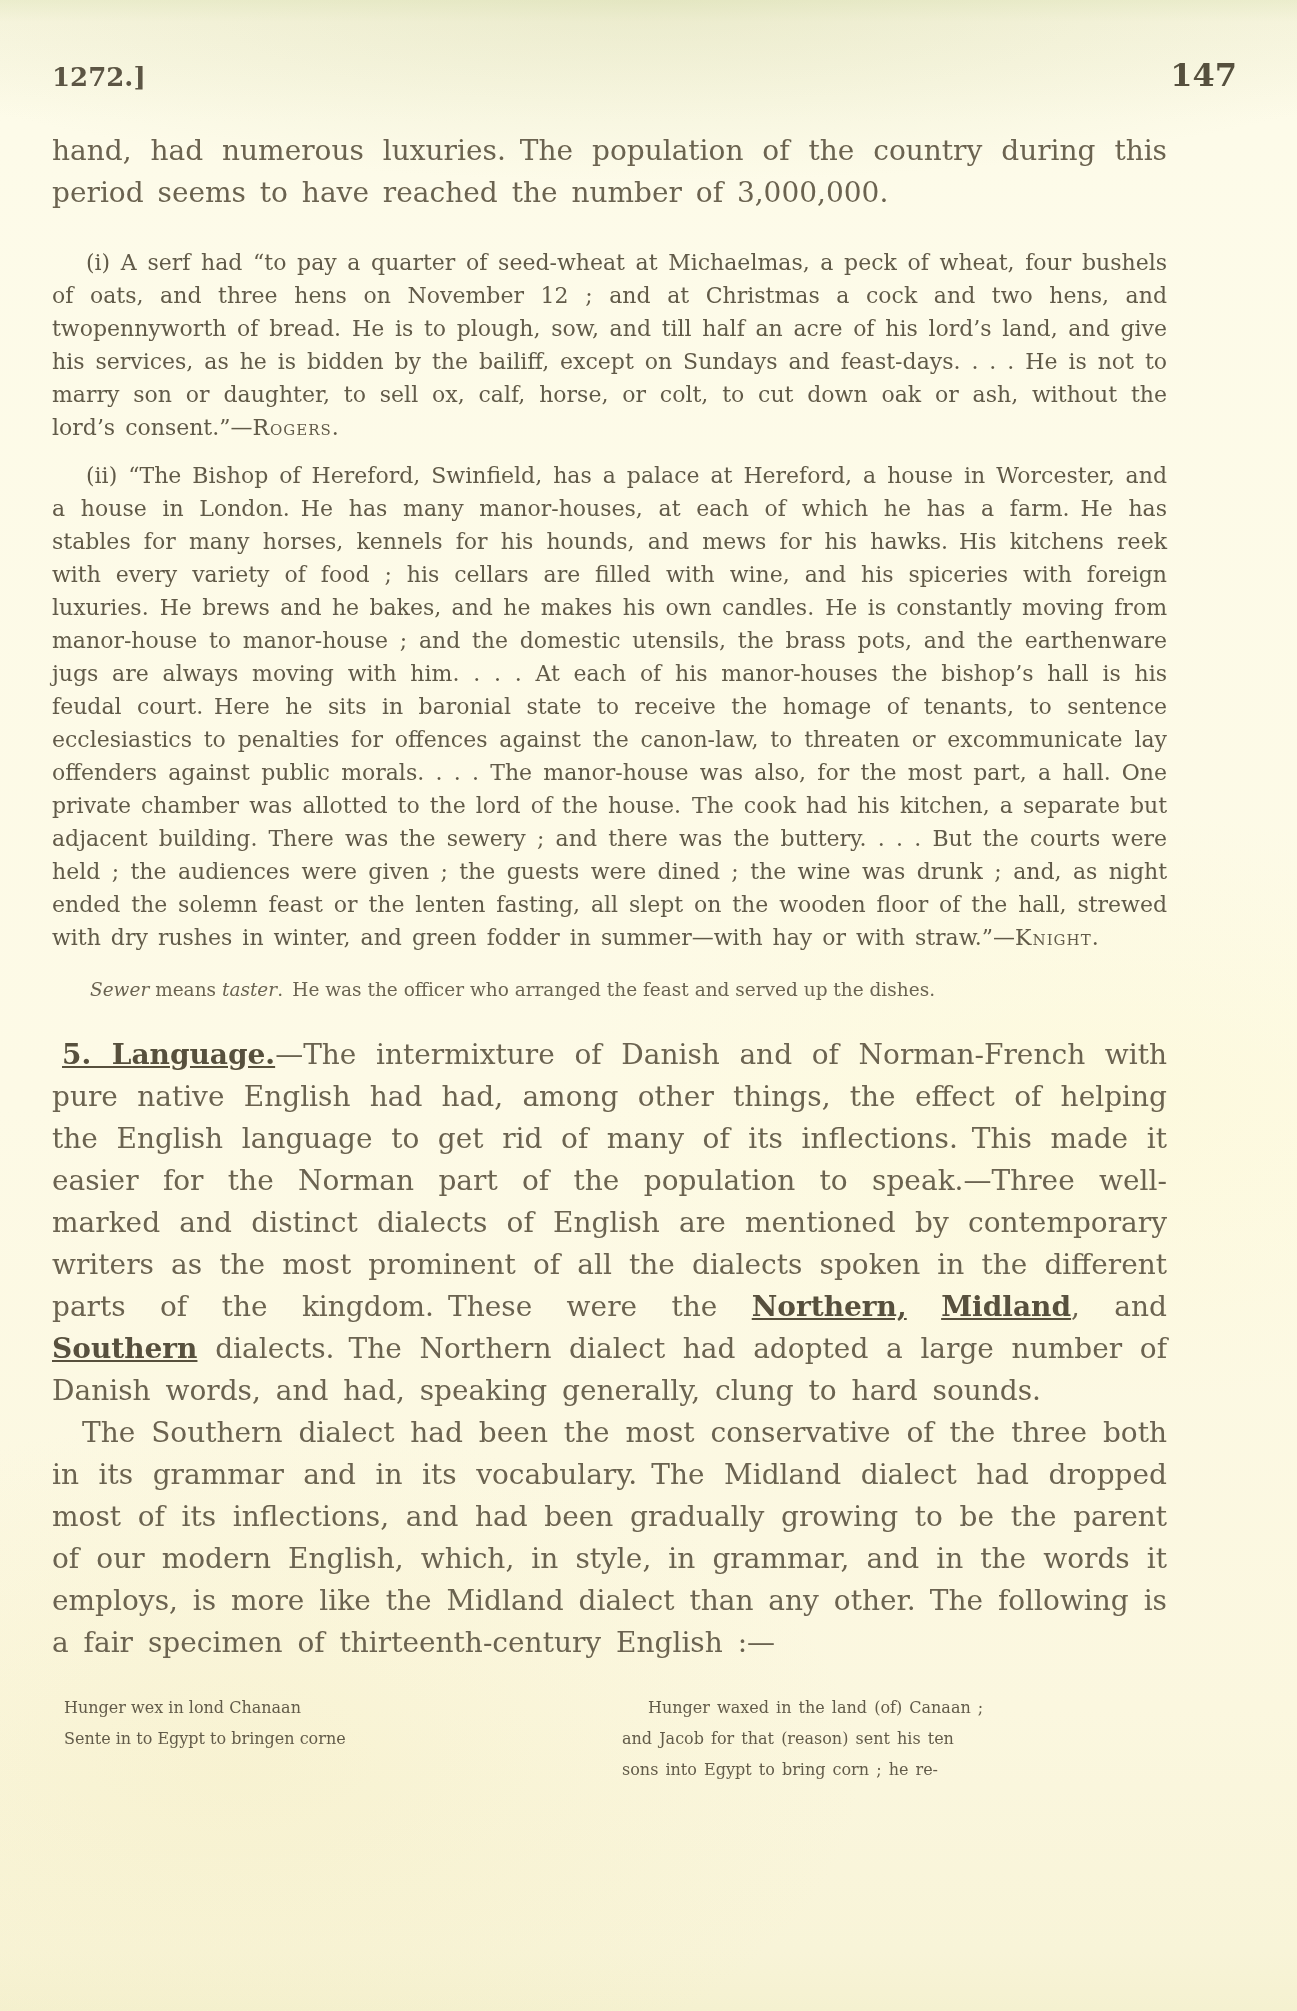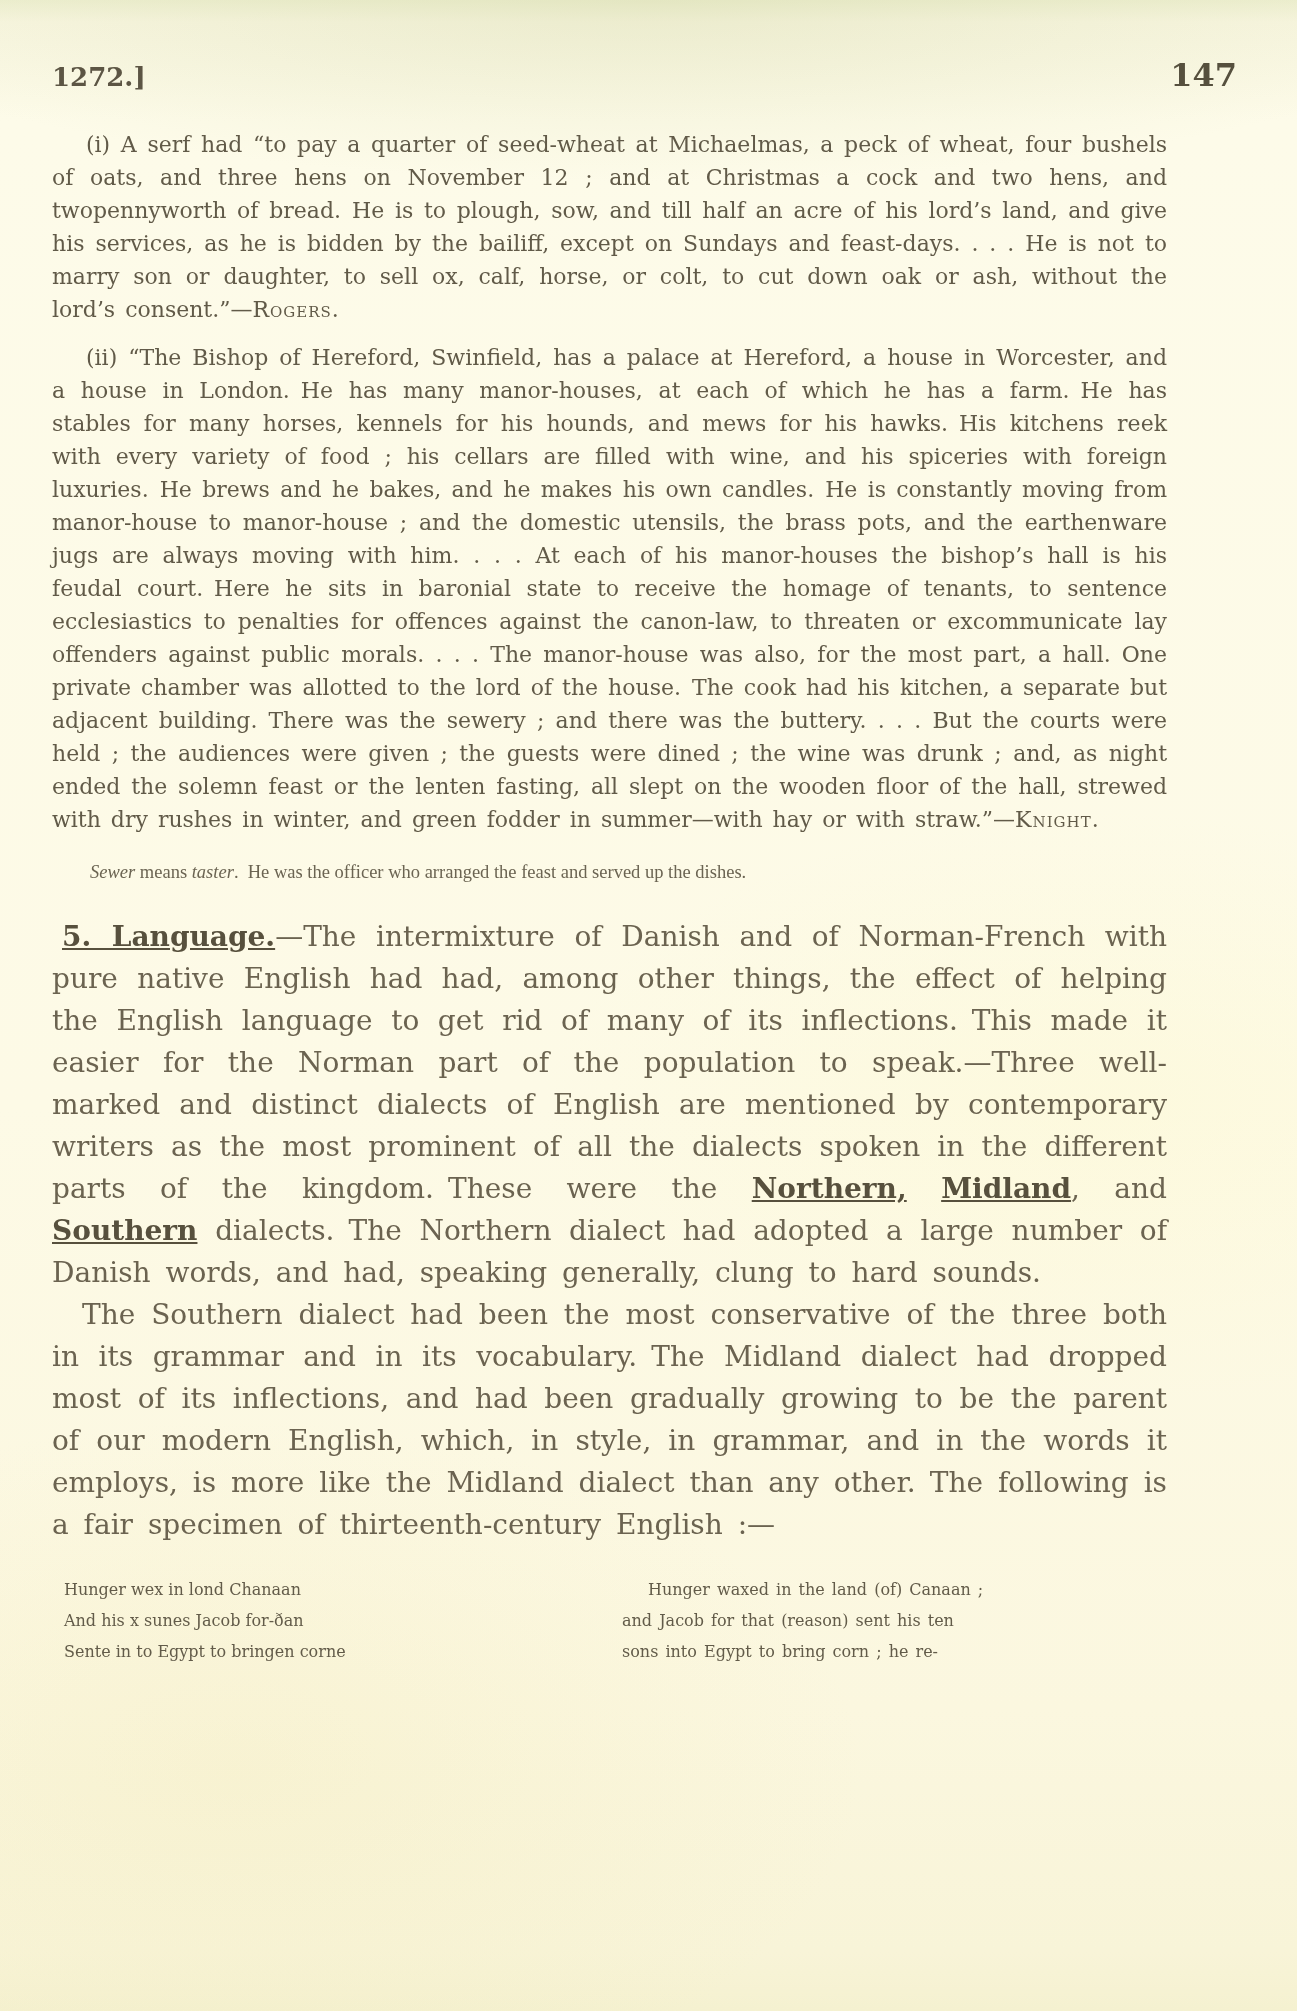--- a/index.html
+++ b/index.html
@@ -47,21 +47,20 @@
     color: #615a48;
   }
   .quote.first  { margin-top: 32px; }
   .quote.second { margin-top: 15px; }
   .author { font-variant: small-caps; letter-spacing: 1px; }
   .footnote {
     margin-top: 24px;
     font-size: 18.5px; line-height: 24px;
     text-indent: 38px;
     color: #6b6452;
-    font-family: Liberation Serif, serif;
   }
   .footnote i { font-style: italic; }
   .body-lg {
     font-size: 28px; line-height: 42px;
     text-align: justify; word-spacing: 6px;
     color: #6b6350;
   }
   .sec1 { margin-top: 32px; text-indent: 10px; }
   .sec2 { text-indent: 30px; }
   .body-lg b { font-weight: bold; color: #57503d; text-decoration: underline; }
@@ -80,35 +79,35 @@
 </head>
 <body>
 
 <div class="page">
 
   <div class="header">
     <span class="h-left">1272.]</span>
     <span class="h-right">147</span>
   </div>
 
+  <p class="intro">hand, had numerous luxuries. The population of the country during this period seems to have reached the number of 3,000,000.</p>
 
   <p class="quote first"><span>(i) A serf had “to pay a quarter of seed-wheat at Michaelmas, a peck of wheat, four bushels of oats, and three hens on November 12 ; and at Christmas a cock and two hens, and twopennyworth of bread. He is to plough, sow, and till half an acre of his lord’s land, and give his services, as he is bidden by the bailiff, except on Sundays and feast-days. . . . He is not to marry son or daughter, to sell ox, calf, horse, or colt, to cut down oak or ash, without the lord’s consent.”—</span><span class="author">Rogers.</span></p>
 
   <p class="quote second"><span>(ii) “The Bishop of Hereford, Swinfield, has a palace at Hereford, a house in Worcester, and a house in London. He has many manor-houses, at each of which he has a farm. He has stables for many horses, kennels for his hounds, and mews for his hawks. His kitchens reek with every variety of food ; his cellars are filled with wine, and his spiceries with foreign luxuries. He brews and he bakes, and he makes his own candles. He is constantly moving from manor-house to manor-house ; and the domestic utensils, the brass pots, and the earthenware jugs are always moving with him. . . . At each of his manor-houses the bishop’s hall is his feudal court. Here he sits in baronial state to receive the homage of tenants, to sentence ecclesiastics to penalties for offences against the canon-law, to threaten or excommunicate lay offenders against public morals. . . . The manor-house was also, for the most part, a hall. One private chamber was allotted to the lord of the house. The cook had his kitchen, a separate but adjacent building. There was the sewery ; and there was the buttery. . . . But the courts were held ; the audiences were given ; the guests were dined ; the wine was drunk ; and, as night ended the solemn feast or the lenten fasting, all slept on the wooden floor of the hall, strewed with dry rushes in winter, and green fodder in summer—with hay or with straw.”—</span><span class="author">Knight.</span></p>
 
   <p class="footnote"><i>Sewer</i><span> means </span><i>taster</i><span>. He was the officer who arranged the feast and served up the dishes.</span></p>
 
   <p class="body-lg sec1"><b class="sec-heading">5. Language.</b><span>—The intermixture of Danish and of Norman-French with pure native English had had, among other things, the effect of helping the English language to get rid of many of its inflections. This made it easier for the Norman part of the population to speak.—Three well-marked and distinct dialects of English are mentioned by contemporary writers as the most prominent of all the dialects spoken in the different parts of the kingdom. These were the </span><b>Northern,</b><span> </span><b>Midland</b><span>, and </span><b>Southern</b><span> dialects. The Northern dialect had adopted a large number of Danish words, and had, speaking generally, clung to hard sounds.</span></p>
 
   <p class="body-lg sec2">The Southern dialect had been the most conservative of the three both in its grammar and in its vocabulary. The Midland dialect had dropped most of its inflections, and had been gradually growing to be the parent of our modern English, which, in style, in grammar, and in the words it employs, is more like the Midland dialect than any other. The following is a fair specimen of thirteenth-century English :—</p>
 
   <div class="verse">
     <div class="v-col left">
       <div class="v-line">Hunger wex in lond Chanaan</div>
-      <div class="v-line">And his x sunes Jacob for-ðan</div>
       <div class="v-line">Sente in to Egypt to bringen corne</div>
     </div>
     <div class="v-col right">
       <div class="v-line first">Hunger waxed in the land (of) Canaan ;</div>
       <div class="v-line">and Jacob for that (reason) sent his ten</div>
       <div class="v-line">sons into Egypt to bring corn ; he re-</div>
     </div>
   </div>
 
 </div>

